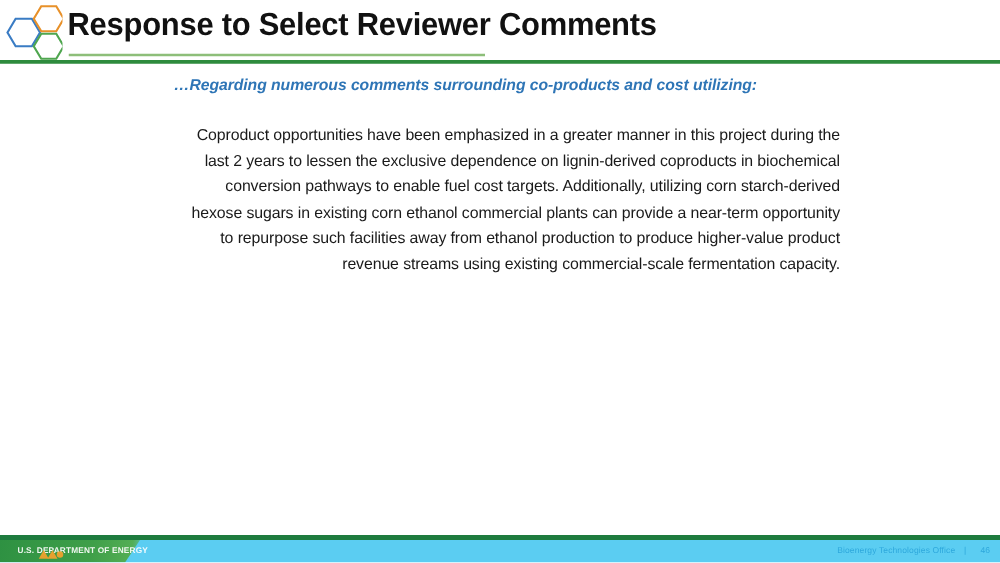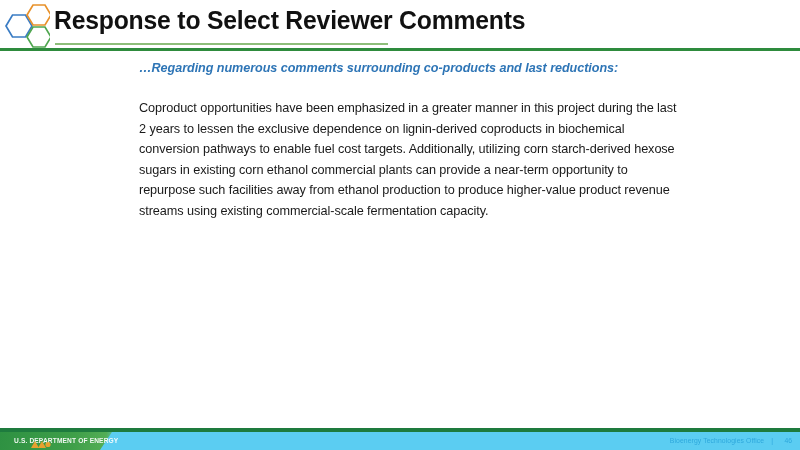--- a/index.html
+++ b/index.html
@@ -80,22 +80,22 @@
     font-weight: bold;
     color: #2E75B6;
     line-height: 16px;
     margin: 0 0 22px 0;
     letter-spacing: -0.05px;
   }
   .body-paragraph {
     font-size: 12.7px;
     color: #1a1a1a;
     line-height: 20.6px;
-    margin: 0;
-    text-align: left;
+    margin: 12px;
+    text-align: right;
     letter-spacing: -0.08px;
   }
 
   
   .footer {
     position: absolute;
     left: 0;
     bottom: 0;
     width: 800px;
     height: 22px;
@@ -184,21 +184,21 @@
       </svg>
     </div>
 
     <div class="slide-title">Response to Select Reviewer Comments</div>
 
     <div class="title-underline"></div>
     <div class="header-rule"></div>
   </div>
 
   <div class="content">
-    <p class="lead-line">…Regarding numerous comments surrounding co-products and last reductions:</p>
+    <p class="lead-line">…Regarding numerous comments surrounding co-products and cost utilizing:</p>
     <p class="body-paragraph">Coproduct opportunities have been emphasized in a greater manner in this project during the last 2 years to lessen the exclusive dependence on lignin-derived coproducts in biochemical conversion pathways to enable fuel cost targets. Additionally, utilizing corn starch-derived hexose sugars in existing corn ethanol commercial plants can provide a near-term opportunity to repurpose such facilities away from ethanol production to produce higher-value product revenue streams using existing commercial-scale fermentation capacity.</p>
   </div>
 
   <div class="footer">
     <div class="footer-topline"></div>
     <div class="footer-bar"></div>
     <div class="footer-green-block"></div>
 
     <div class="doe-text">U.S. DEPARTMENT OF ENERGY</div>
 

